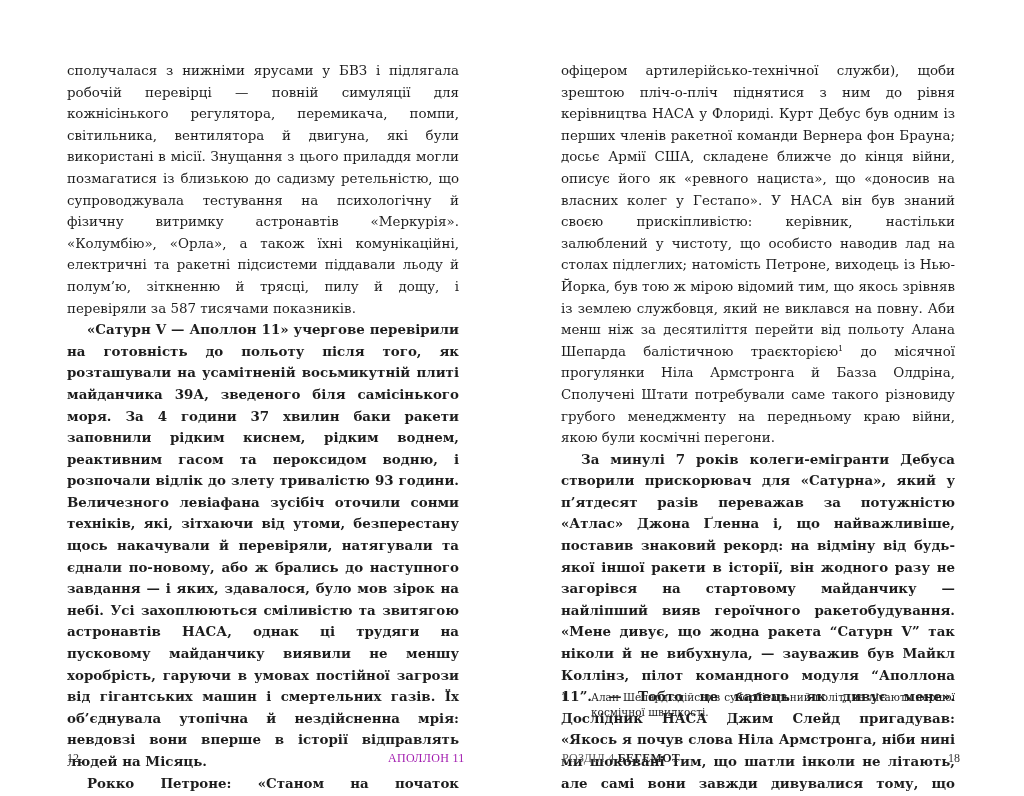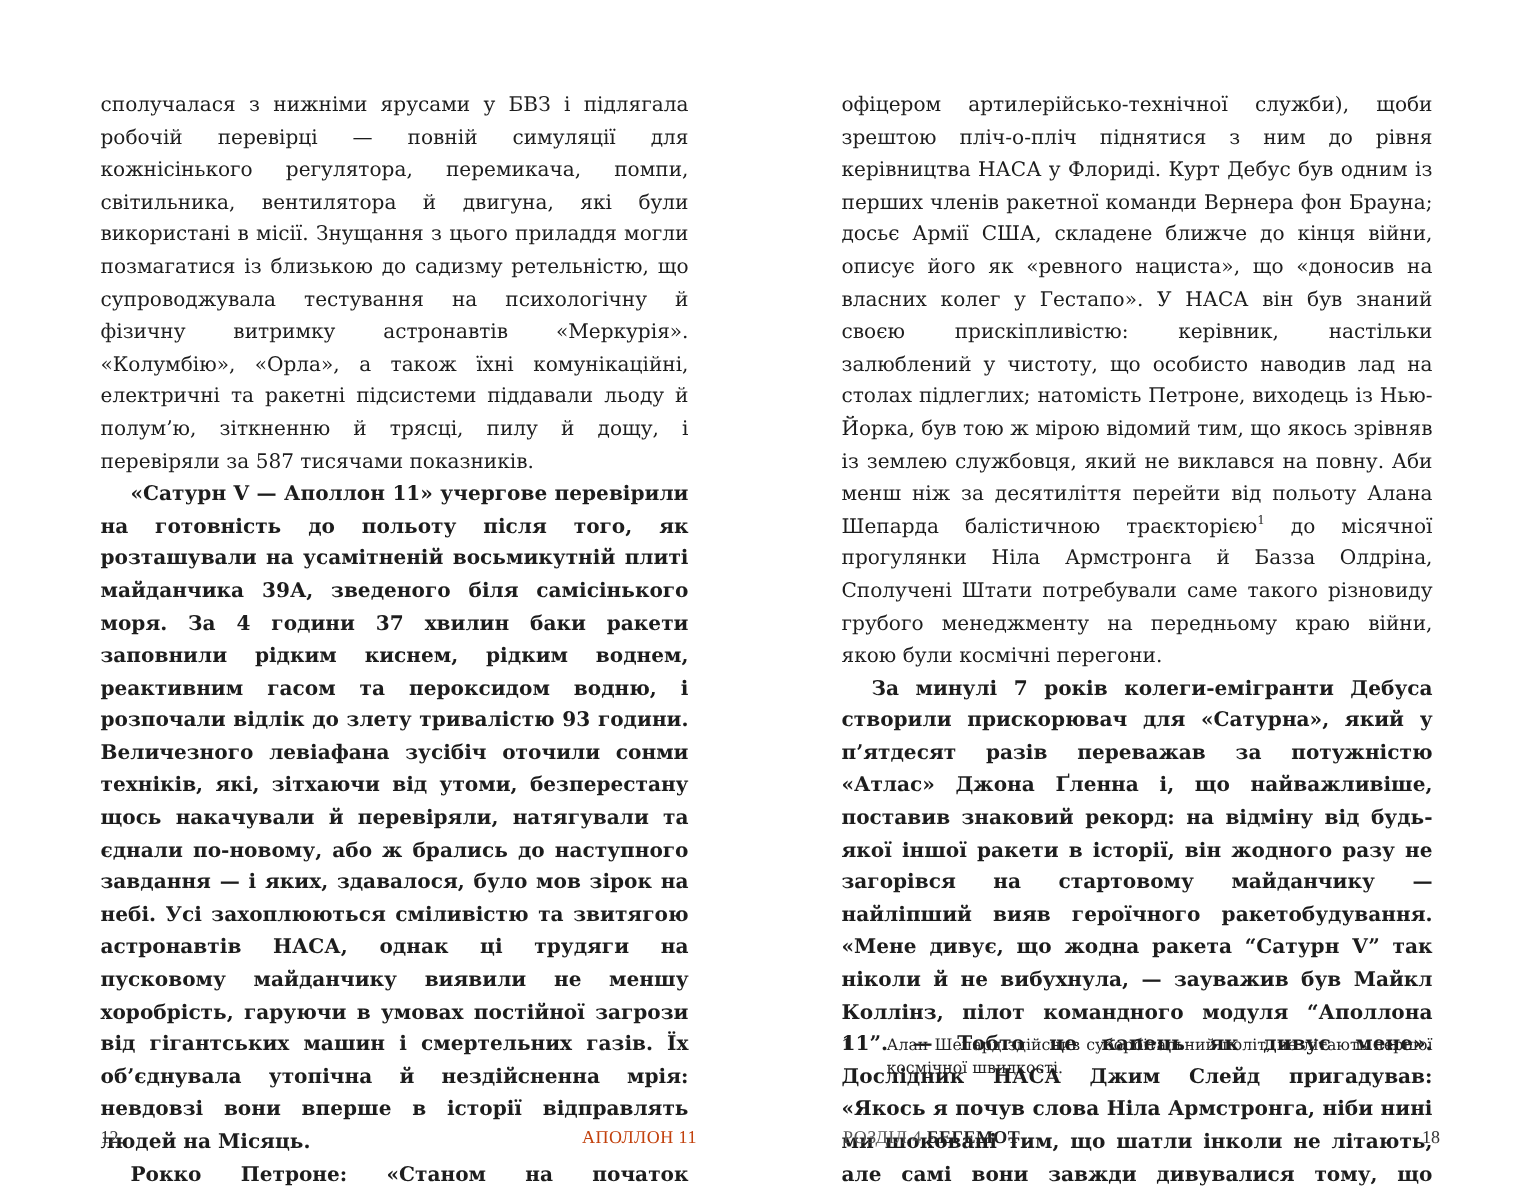--- a/index.html
+++ b/index.html
@@ -29,21 +29,21 @@
       display: flex;
     }
     .footnote .fn-num { width: 30px; flex: none; }
     .footnote .fn-text { flex: 1; text-align: justify; }
     .folio {
       position: absolute; top: 751px;
       font-family: Liberation Serif, serif;
       font-size: 12px; color: #333;
     }
     .left .folio.num { left: 67px; }
-    .left .folio.running { left: 388px; color: #c2410c; letter-spacing: 0.3px; }
+    .left .folio.running { left: 388px; color: #a21caf; letter-spacing: 0.3px; }
     .right .folio.running { left: 50px; color: #555; letter-spacing: 0.3px; }
     .right .folio.running b { color: #222; font-weight: bold; }
     .right .folio.num { left: 436px; }
   </style>
 </head>
 <body>
 
 <div class="page left">
   <div class="text">
     <p>сполучалася з нижніми ярусами у БВЗ і підлягала робочій перевірці — повній симуляції для кожнісінького регулятора, перемикача, помпи, світильника, вентилятора й двигуна, які були використані в місії. Знущання з цього приладдя могли позмагатися із близькою до садизму ретельністю, що супроводжувала тестування на психологічну й фізичну витримку астронавтів «Меркурія». «Колумбію», «Орла», а також їхні комунікаційні, електричні та ракетні підсистеми піддавали льоду й полум’ю, зіткненню й трясці, пилу й дощу, і перевіряли за 587 тисячами показників.</p>

